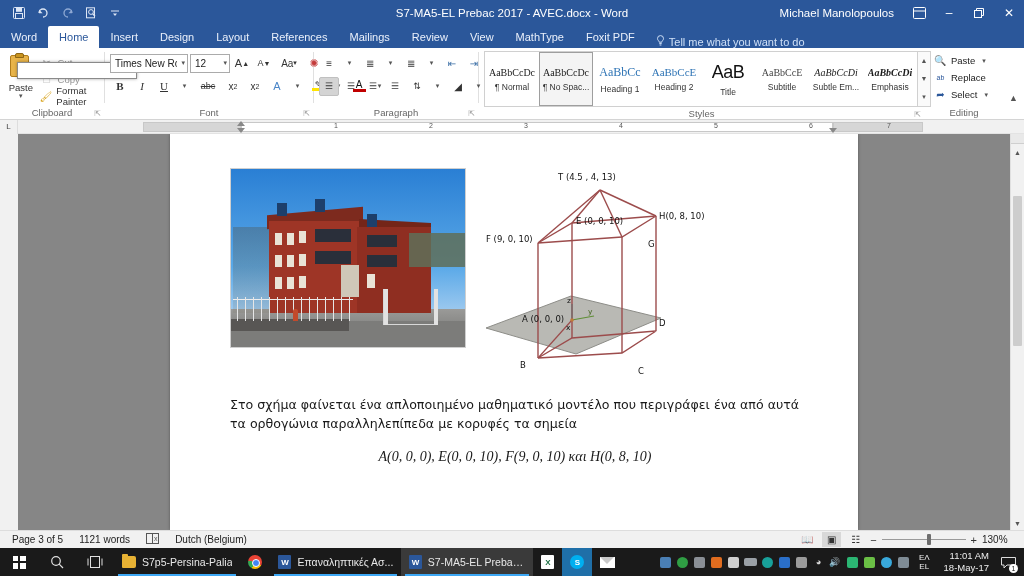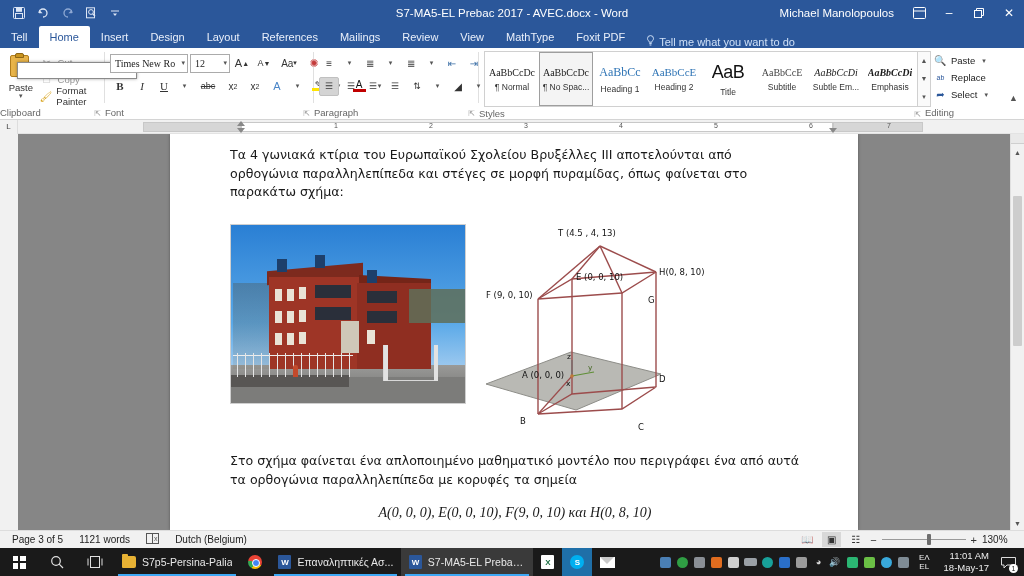--- a/index.html
+++ b/index.html
@@ -51,21 +51,21 @@
   .share { display:flex; align-items:center; gap:4px; }
 
   
   .ribbon {
     background:#fff; border-bottom:1px solid #d4d4d4; height:72px; display:flex;
     flex:0 0 72px; position:relative;
   }
   .grp { position:relative; display:flex; flex-direction:column; height:72px; }
   .grp-body { flex:1; display:flex; align-items:flex-start; padding:3px 5px 0 5px; }
   .grp-label {
-    font-size:9.5px; color:#666; text-align:left; height:14px; line-height:14px;
+    font-size:9.5px; color:#666; text-align:center; height:14px; line-height:14px;
     position:relative;
   }
   .grp-label .dlg {
     position:absolute; right:3px; top:1px; font-size:8px; color:#999;
   }
   .grp-sep { width:1px; background:#e0e0e0; margin:4px 0 16px 0; }
 
   
   .paste-btn { width:44px; display:flex; flex-direction:column; align-items:center; padding-top:2px; }
   .paste-ico { width:26px; height:28px; position:relative; }
@@ -78,21 +78,21 @@
   .cmd { display:flex; align-items:center; gap:4px; font-size:9.5px; color:#999; height:16px; padding:0 3px;}
   .cmd .ci { width:14px; height:14px; display:flex; align-items:center; justify-content:center; font-size:10px; }
   .cmd.enabled { color:#333; }
 
   
   .row { display:flex; align-items:center; gap:2px; height:20px; }
   .fbox {
     height:19px; border:1px solid #ababab; background:#fff; font-size:10px; color:#222;
     display:flex; align-items:center; padding:0 2px 0 4px; gap:2px;
   }
-  .fbox .v { flex:1; white-space:nowrap; overflow:hidden;font-family:Liberation Serif, serif; }
+  .fbox .v { flex:1; white-space:nowrap; overflow:hidden; }
   .fbox .ar { font-size:7px; color:#555; padding-left:2px; }
   .ibtn {
     width:20px; height:19px; display:flex; align-items:center; justify-content:center;
     font-size:11px; color:#333; border-radius:2px;
   }
   .ibtn.small { width:17px; }
   .ibtn.wide { width:26px; }
   .ibtn.sel { background:#d4d4d4; border:1px solid #c0c0c0; }
   .ibtn sub, .ibtn sup { font-size:7px; }
 
@@ -282,21 +282,21 @@
         <svg width="10" height="10" viewBox="0 0 10 10">
             <rect x="0.5" y="2.5" width="7" height="7" fill="none" stroke="#fff"></rect>
             <polyline points="2.5,2.5 2.5,0.5 9.5,0.5 9.5,7.5 7.5,7.5" fill="none" stroke="#fff"></polyline>
           </svg>
       </div>
       <div class="win-btn close">✕</div>
     </div>
   </div>
 
   <div class="tabstrip">
-    <div class="tab file">Tell</div>
+    <div class="tab file">Word</div>
     <div class="tab active">Home</div>
     <div class="tab">Insert</div>
     <div class="tab">Design</div>
     <div class="tab">Layout</div>
     <div class="tab">References</div>
     <div class="tab">Mailings</div>
     <div class="tab">Review</div>
     <div class="tab">View</div>
     <div class="tab">MathType</div>
     <div class="tab">Foxit PDF</div>
@@ -532,21 +532,20 @@
       <div class="indent" style="left:214px; top:7px; border-top:5px solid #888;"></div>
       <div class="indent" style="left:806px; top:7px; border-top:5px solid #888;"></div>
     </div>
   </div>
 
   <div class="work">
     <div class="vruler"></div>
     <div class="canvas">
       <div class="page">
 
-        <div class="ptext">Τα 4 γωνιακά κτίρια του Ευρωπαϊκού Σχολείου Βρυξέλλες III αποτελούνται από ορθογώνια παραλληλεπίπεδα και στέγες σε μορφή πυραμίδας, όπως φαίνεται στο παρακάτω σχήμα:</div>
 
         <div class="figrow">
 
           <div class="photo">
             <div class="sky"></div>
             <div class="ground"></div>
             <div class="road"></div>
             <div class="tree"></div>
             <div class="bld-roof"></div>
             <div class="bld-main"></div>

